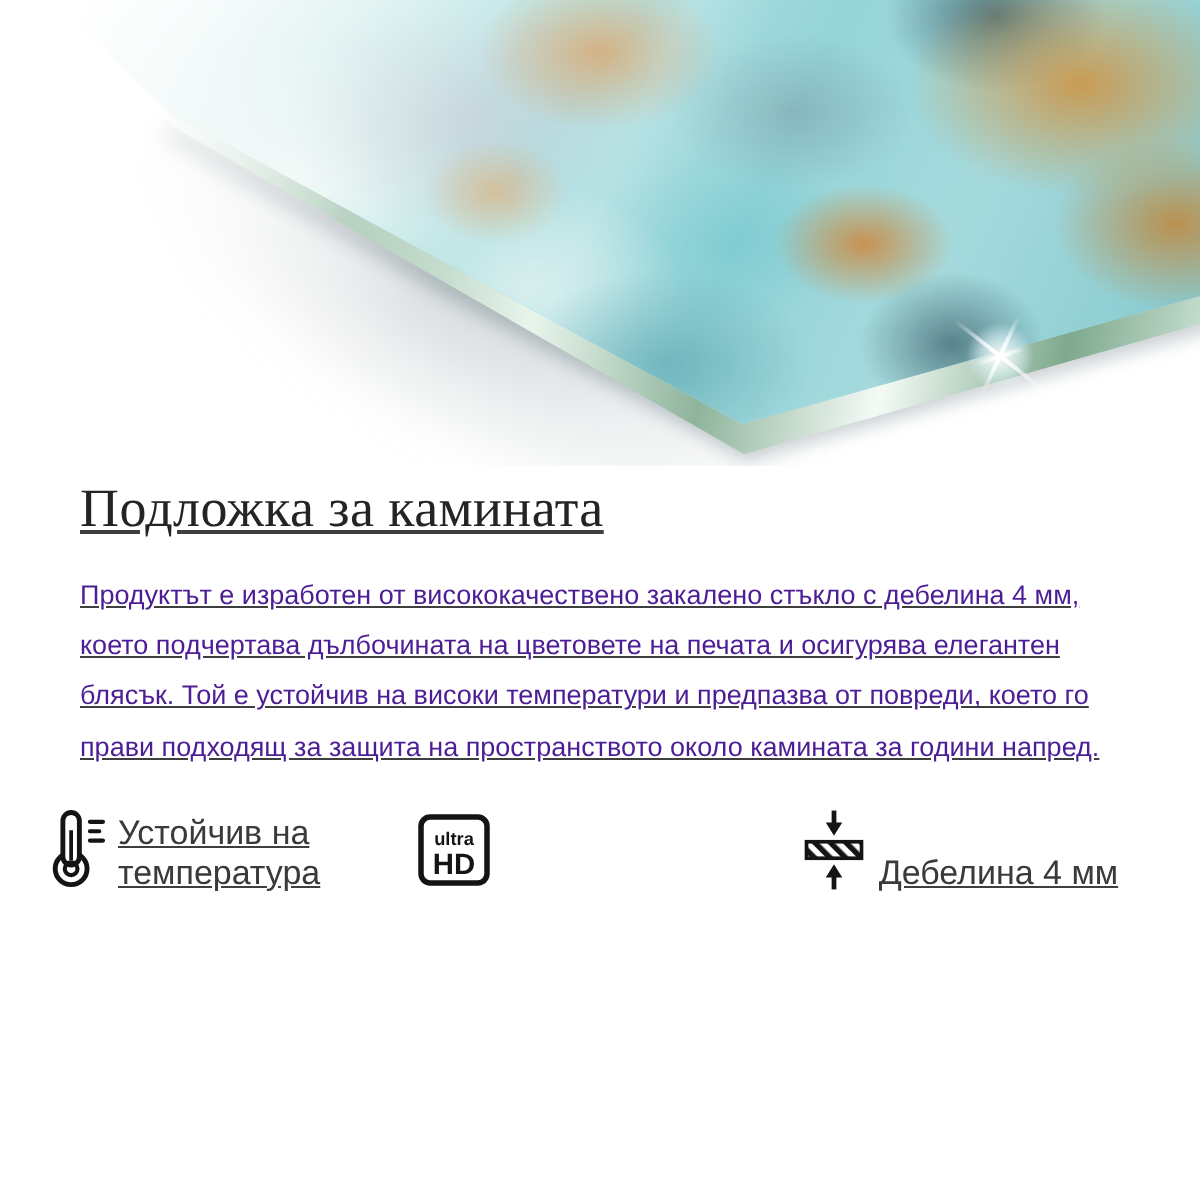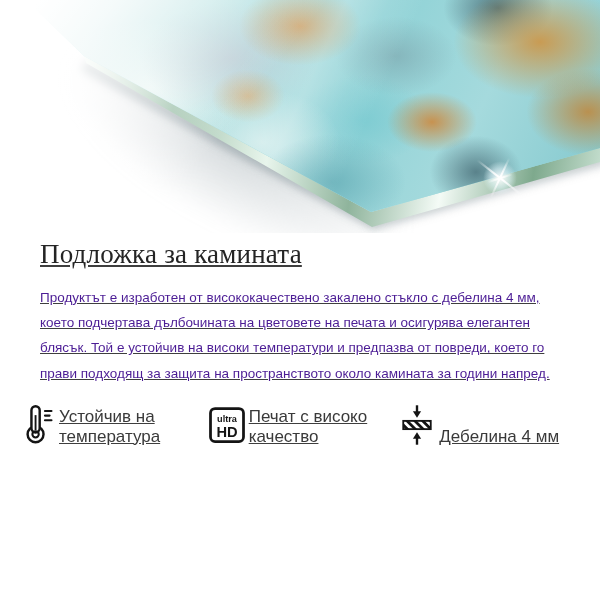--- a/index.html
+++ b/index.html
@@ -132,21 +132,20 @@
       </div>
 
       <div class="feature">
         <div class="f-icon">
           <svg width="44" height="44" viewBox="0 0 48 48">
             <rect x="6" y="6" width="36" height="36" rx="5" fill="none" stroke="currentColor" stroke-width="3"></rect>
             <text x="24" y="21" text-anchor="middle" font-size="10" font-weight="700" fill="currentColor">ultra</text>
             <text x="24" y="37" text-anchor="middle" font-size="16" font-weight="700" fill="currentColor">HD</text>
           </svg>
         </div>
-        <div class="f-label">Печат с високо качество</div>
       </div>
 
 
 
 
       <div class="feature">
         <div class="f-icon">
           <svg width="44" height="44" viewBox="0 0 48 48">
             <defs>
               <pattern id="hatch" width="6" height="6" patternUnits="userSpaceOnUse" patternTransform="rotate(-45)">

